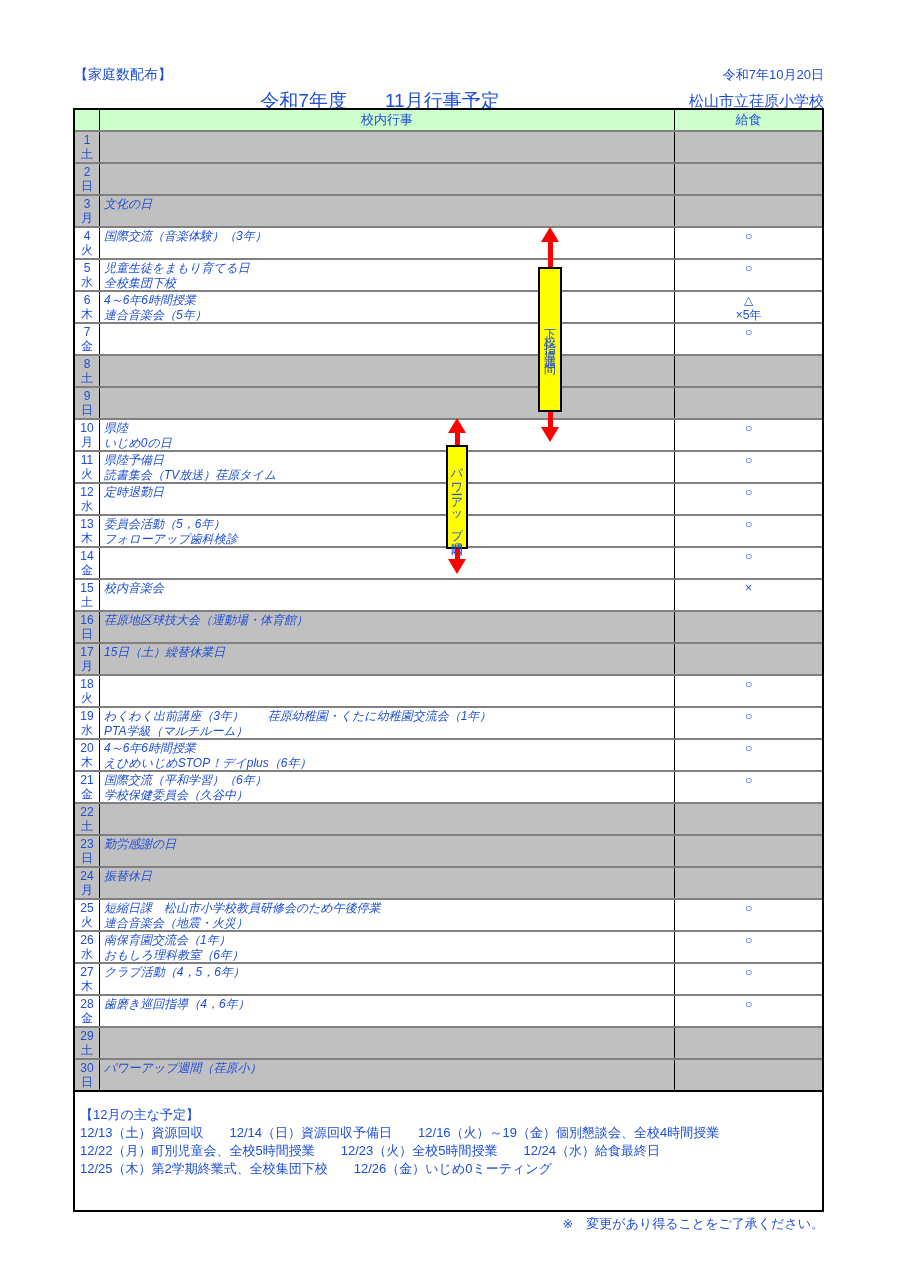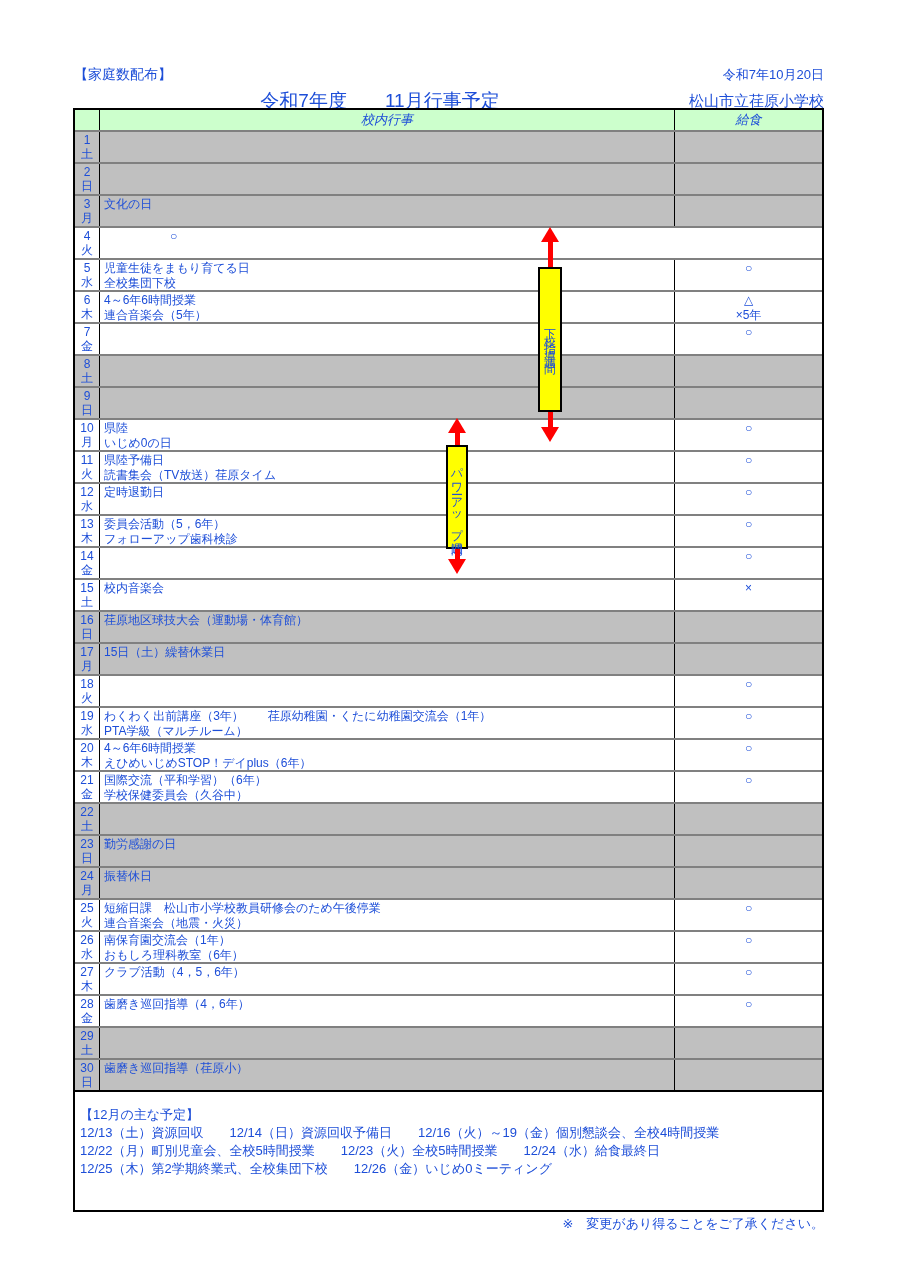--- a/index.html
+++ b/index.html
@@ -13,35 +13,35 @@
   .dist-label { position:absolute; left:74px; top:66px; font-size:14px; }
   .doc-date   { position:absolute; right:84px; top:66px; font-size:13px; text-align:center; }
   .doc-title  { position:absolute; left:0; top:88px; width:760px; text-align:center; font-size:19px; }
   .school-name{ position:absolute; right:84px; top:86px; font-size:15px; text-align:right;margin-top:6px; }
 
   
   .sched-table {
     position:absolute; left:73px; top:108px; width:751px;
     border:2px solid #000; background:#fff;
   }
-  .thead-row { display:flex; height:20px; background:#ccffcc;font-style:italic; }
+  .thead-row { display:flex; height:20px; background:#ccffcc; }
   .thead-row .c-day    { width:25px; border-right:1px solid #000; }
   .thead-row .c-events { width:575px; border-right:1px solid #000; text-align:center; font-size:13px; line-height:19px; }
   .thead-row .c-lunch  { width:147px; text-align:center; font-size:13px; line-height:19px; }
 
   .day-row { display:flex; height:32px; border-top:2px solid #808080; background:#fff; }
   .day-row.gray { background:#c0c0c0; }
   .day-col {
     width:25px; border-right:1px solid #000;
     display:flex; flex-direction:column; justify-content:space-between; align-items:center;
     font-size:12px; line-height:14px; padding:1px 0;
   }
   .events-cell {
     width:575px; border-right:1px solid #000;
-    font-size:12px; line-height:15px; padding:1px 0 0 4px; overflow:hidden;
+    font-size:12px; line-height:15px; padding:1px 0 0 4px; overflow:hidden;font-style:italic;
   }
   .lunch-cell {
     width:147px; text-align:center; font-size:12px; line-height:15px; padding-top:1px;
   }
 
   
   .banner { position:absolute; display:flex; flex-direction:column; align-items:center; z-index:5; }
   .arrow-head-up    { width:0; height:0; border-left:9px solid transparent; border-right:9px solid transparent; border-bottom:15px solid #ff0000; }
   .arrow-head-down  { width:0; height:0; border-left:9px solid transparent; border-right:9px solid transparent; border-top:15px solid #ff0000; }
   .arrow-stem { width:5px; background:#ff0000; }
@@ -116,20 +116,23 @@
             <div>文化の日</div>
           </div>
       <div class="lunch-cell"></div>
     </div>
 
     <div class="day-row">
       <div class="day-col">
         <span class="day-num">4</span>
         <span class="day-wd">火</span>
       </div>
+      <div class="events-cell">
+            <div>国際交流（音楽体験）（3年）</div>
+          </div>
       <div class="lunch-cell">
             <div>○</div>
           </div>
     </div>
 
     <div class="day-row">
       <div class="day-col">
         <span class="day-num">5</span>
         <span class="day-wd">水</span>
       </div>
@@ -433,21 +436,21 @@
       <div class="events-cell"></div>
       <div class="lunch-cell"></div>
     </div>
 
     <div class="day-row gray">
       <div class="day-col">
         <span class="day-num">30</span>
         <span class="day-wd">日</span>
       </div>
       <div class="events-cell">
-            <div>歯磨き巡回指導（荏原小）</div>
+            <div>パワーアップ週間（荏原小）</div>
           </div>
       <div class="lunch-cell"></div>
     </div>
   </div>
   </div>
 
   <div class="banner banner-a">
     <div class="arrow-head-up"></div>
     <div class="arrow-stem stem-top"></div>
     <div class="banner-bar">下校指導週間</div>

